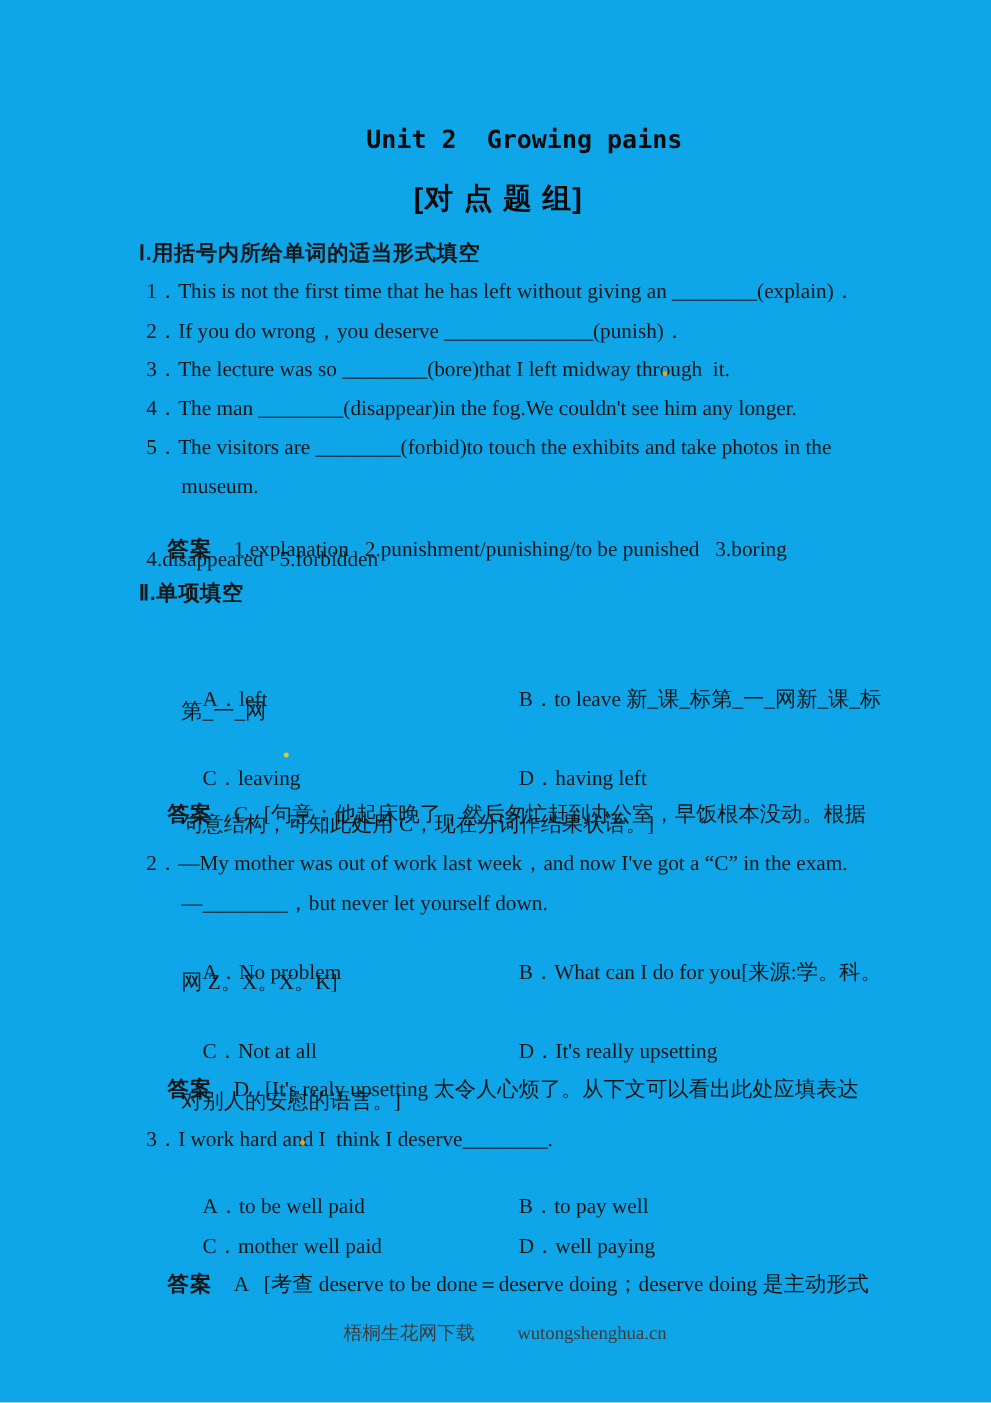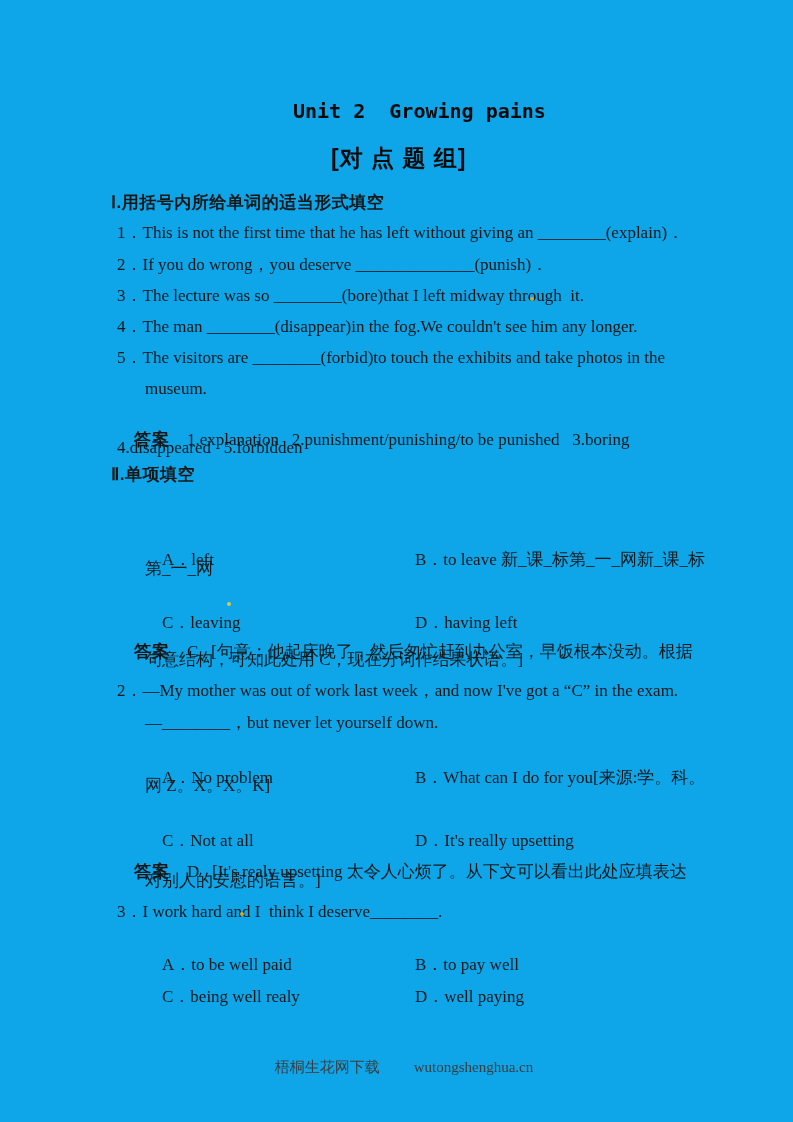--- a/index.html
+++ b/index.html
@@ -64,21 +64,24 @@
   <div class="line" style="left:117px;top:837px">
     <span class="ans-label">答案</span><span>D   [It's realy upsetting 太令人心烦了。从下文可以看出此处应填表达</span>
   </div>
   <div class="line" style="left:145px;top:869px">对别人的安慰的语言。]</div>
 
   <div class="line" style="left:117px;top:900px">3．I work hard and I  think I deserve________.</div>
   <div class="line" style="left:145px;top:930px">
     <span class="opt-l">A．to be well paid</span><span>B．to pay well</span>
   </div>
   <div class="line" style="left:145px;top:962px">
-    <span class="opt-l">C．being well realy</span><span>D．well paying</span>
+    <span class="opt-l">C．mother well paid</span><span>D．well paying</span>
+  </div>
+  <div class="line" style="left:117px;top:993px">
+    <span class="ans-label">答案</span><span>A   [考查 deserve to be done＝deserve doing；deserve doing 是主动形式</span>
   </div>
 
   <div class="dot" style="left:530px;top:297px;background:#d9a92c"></div>
   <div class="dot" style="left:227px;top:602px;background:#ddc93f"></div>
   <div class="dot" style="left:240px;top:912px;background:#d9a92c"></div>
 
   <div class="footer">
     <span>梧桐生花网下载</span><span class="gap"></span><span>wutongshenghua.cn</span>
   </div>
 

